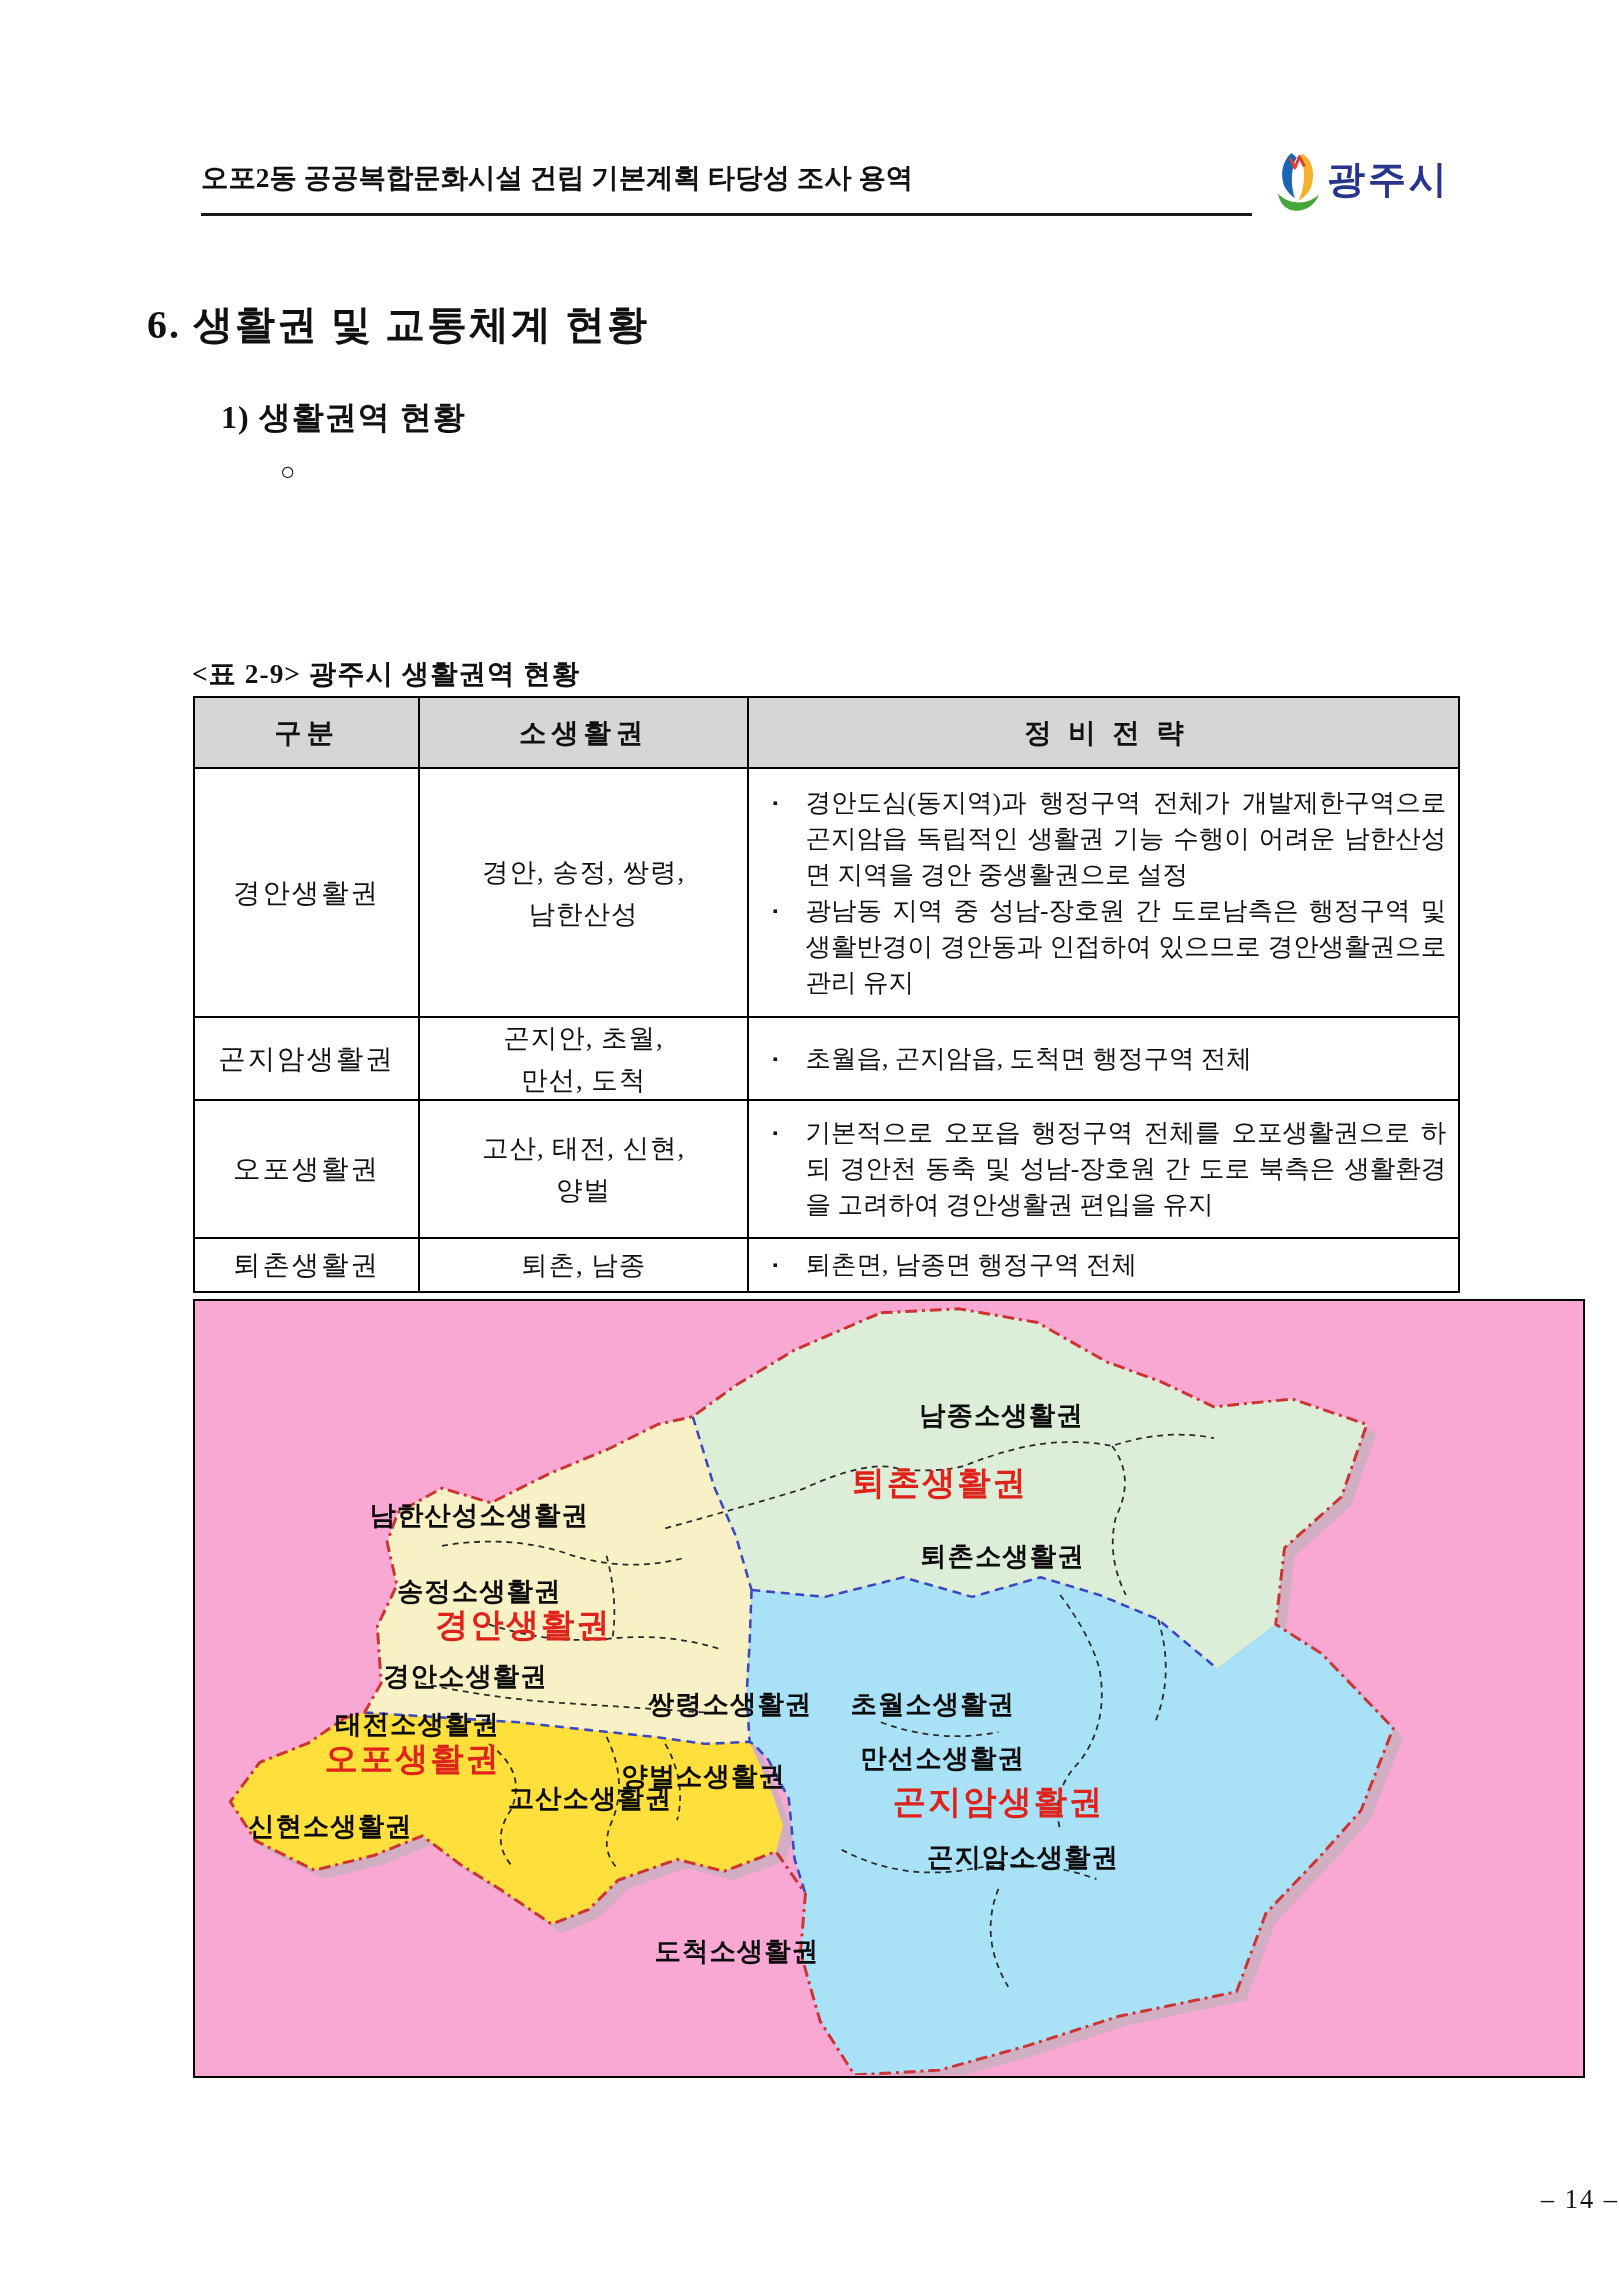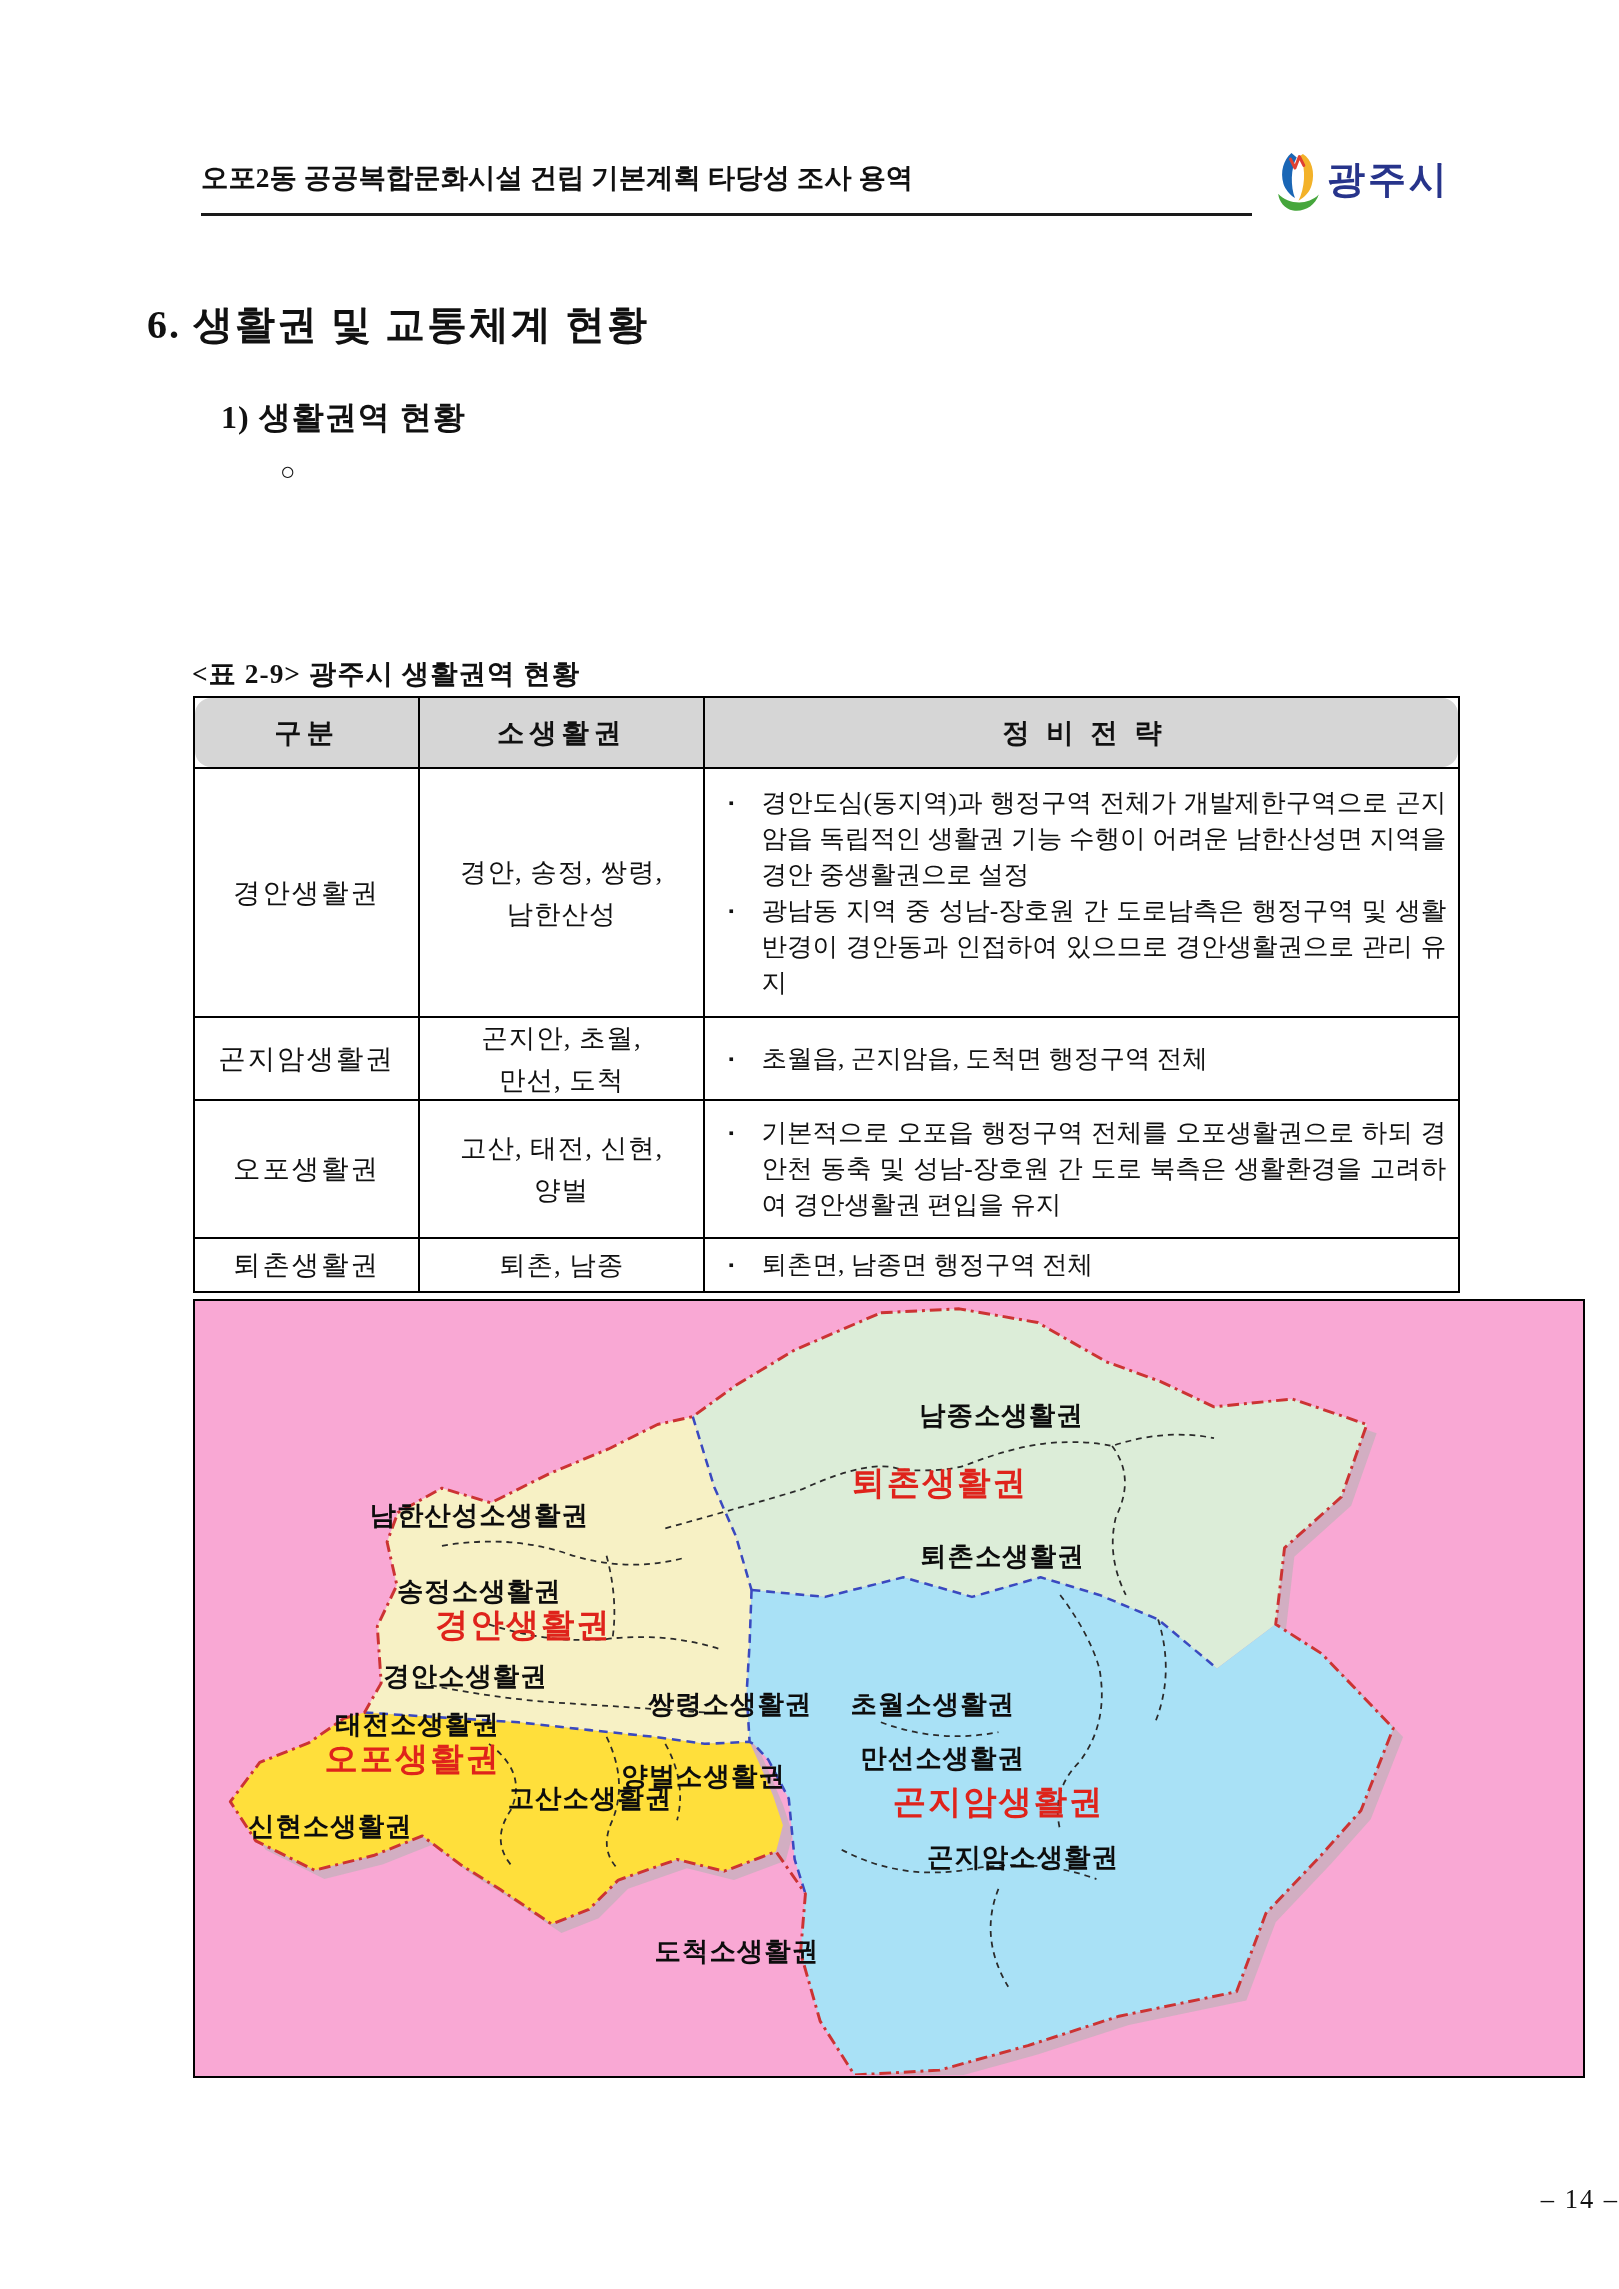--- a/index.html
+++ b/index.html
@@ -20,23 +20,23 @@
   .sec-sub   { position:absolute; left:221px; top:396px; font-size:32px; font-weight:bold; letter-spacing:1px; white-space:nowrap; }
   
   .para-bullet { position:absolute; left:280px; top:457px; font-size:25.5px; }
   .para { position:absolute; left:333px; top:449px; width:1122px; font-size:28px; line-height:53px; }
   .pline { text-align:justify; text-align-last:justify; }
   .pline.last { text-align:left; text-align-last:left; }
   
   .tbl-caption { position:absolute; left:192px; top:656px; font-size:27.4px; font-weight:bold; letter-spacing:1px; }
   .tbl { position:absolute; left:193px; top:696px; width:1267px; border:2px solid #000; background:#fff; }
   .trow { display:flex; border-top:2px solid #000; }
-  .trow:first-child { border-top:none;border-radius:16px; }
+  .trow:first-child { border-top:none; }
   .c1 { width:225px; border-right:2px solid #000; display:flex; align-items:center; justify-content:center; }
-  .c2 { width:285px; border-right:2px solid #000; display:flex; flex-direction:column; align-items:center; justify-content:center; }
+  .c2 { width:329px; border-right:2px solid #000; display:flex; flex-direction:column; align-items:center; justify-content:center; }
   .c3 { flex:1; display:flex; flex-direction:column; justify-content:center; padding:5.9px 11.8px 5.9px 17.6px; }
   .hrow { background:var(--table-header-bg); }
   .hcell { font-size:27.4px; font-weight:bold; letter-spacing:4.9px; }
   .zone { font-size:27.4px; letter-spacing:2px; }
   .sub-line { font-size:26.5px; line-height:42px; letter-spacing:1px; }
   .sitem { display:flex; }
   .blt  { width:39px; padding-left:5.9px; font-size:14.7px; line-height:36px; }
   .btxt { flex:1; font-size:25.5px; line-height:36px; text-align:justify; }
   .h0{height:69px;} .h1{height:249px;} .h2{height:83px;} .h3{height:138px;} .h4{height:54px;}
   

